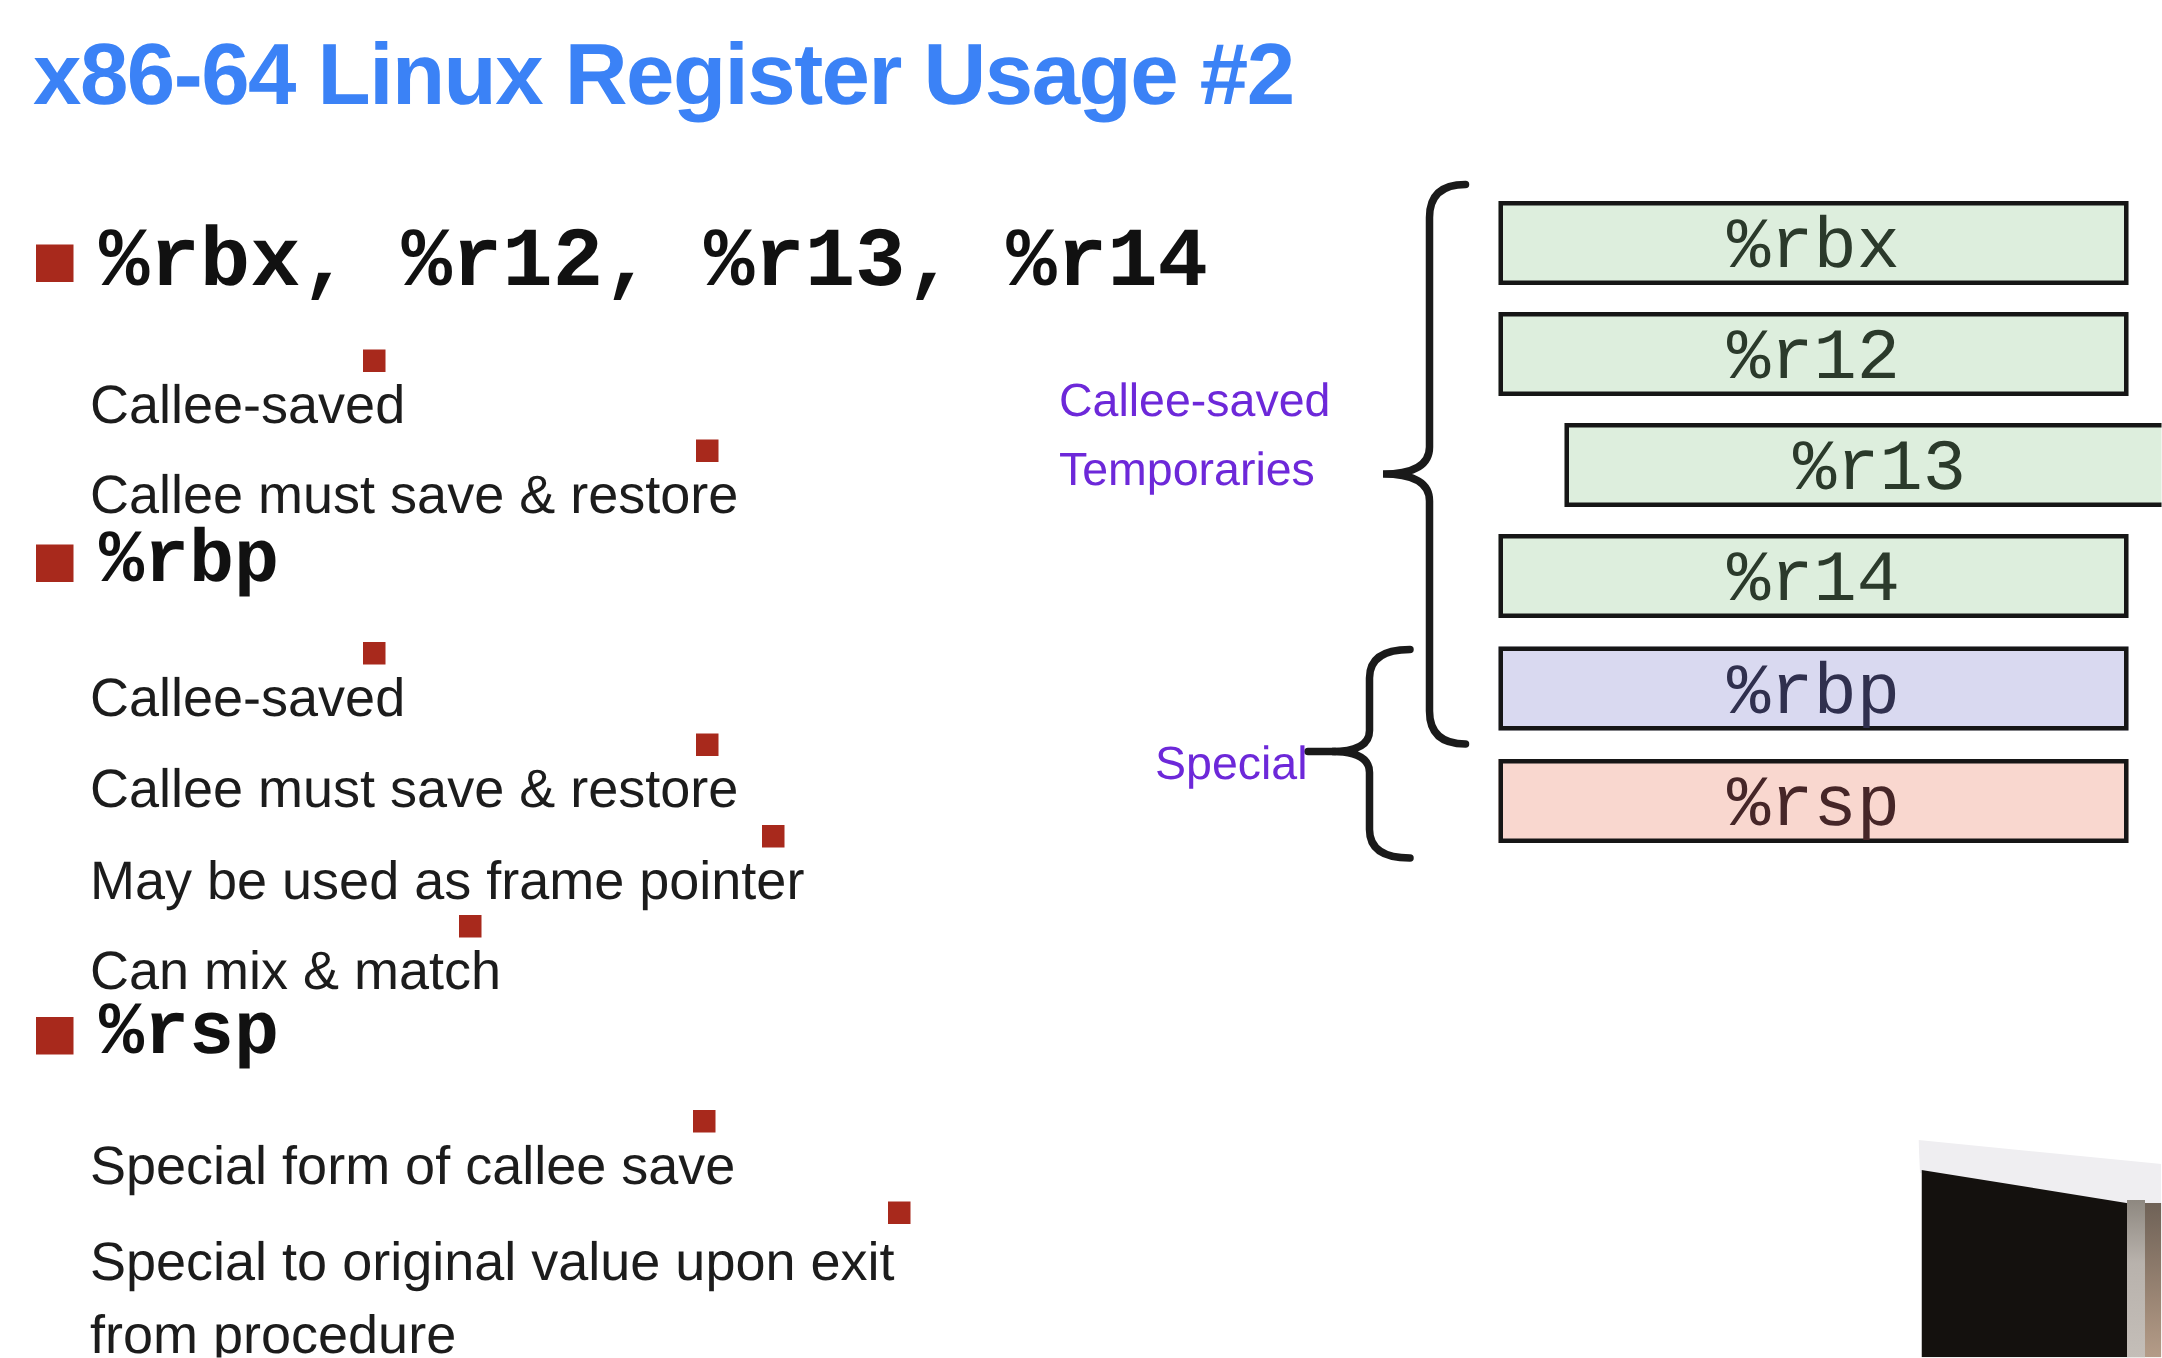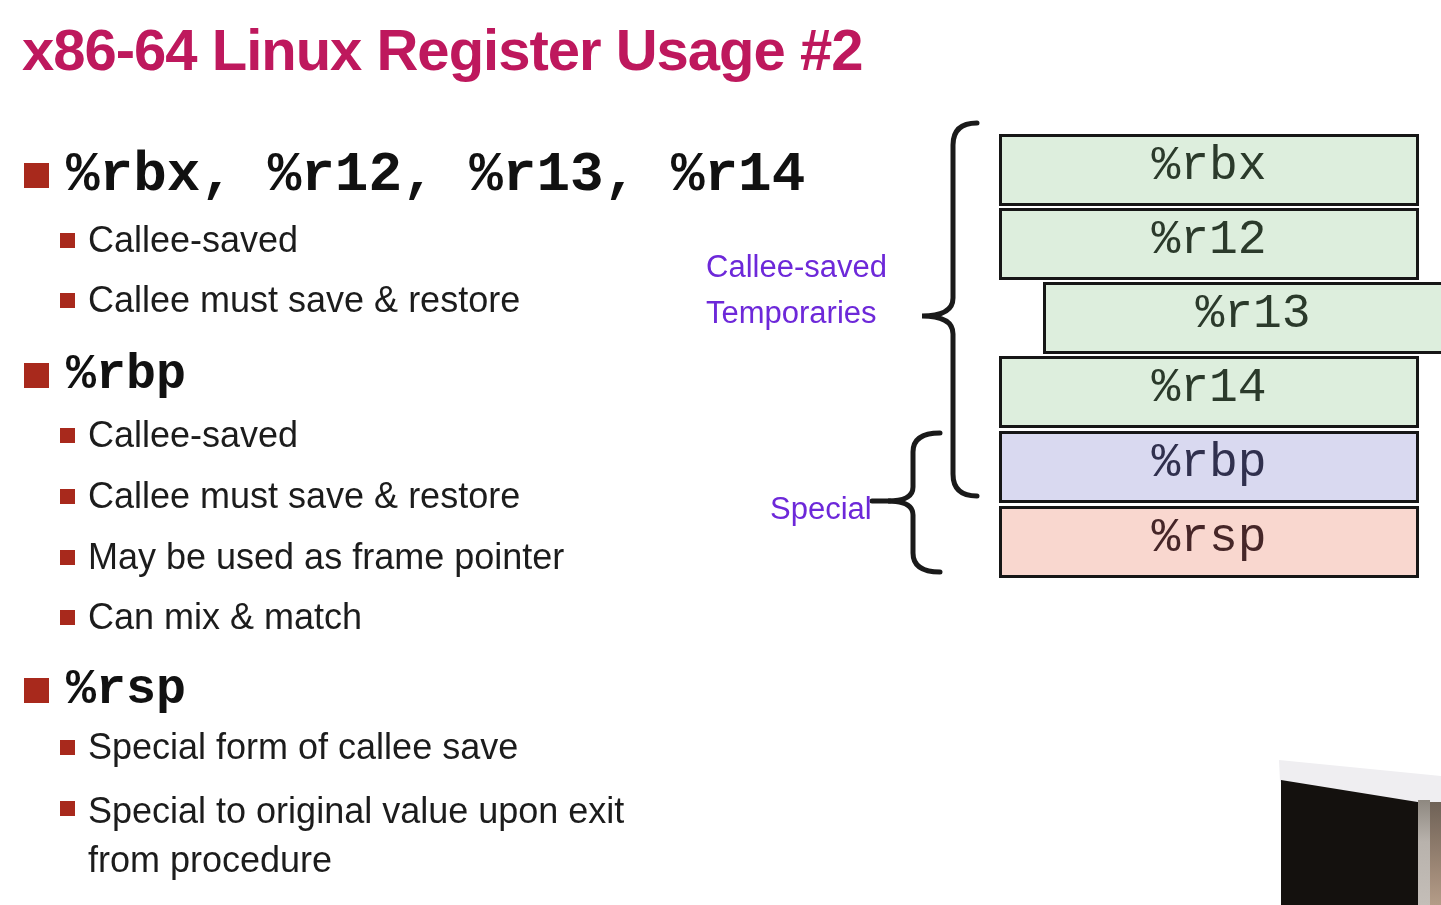--- a/index.html
+++ b/index.html
@@ -3,48 +3,48 @@
 <meta charset="utf-8">
 <style>
   html,body{margin:0;padding:0;}
   body{
     width:1441px;height:905px;position:relative;background:#ffffff;
     font-family:"Liberation Sans",sans-serif;overflow:hidden;
   }
   
   .title{
     position:absolute;left:22px;top:16px;
-    font-size:58px;font-weight:bold;letter-spacing:-1px;color:#be185d;
+    font-size:58px;font-weight:bold;letter-spacing:-1px;color:#3b82f6;
     white-space:nowrap;
   }
   
   .lvl1row{position:absolute;left:24px;display:flex;align-items:flex-start;}
   .lvl1row .sq1{
     width:25px;height:25px;background:#a8291c;flex:0 0 auto;margin-right:17px;
   }
   .lvl1row.small .sq1{margin-top:13px;}
   .lvl1row.big .sq1{margin-top:18px;}
   .lvl1text{
     font-family:"Liberation Mono",monospace;font-weight:bold;color:#111111;
     white-space:nowrap;
   }
   .lvl1row.small .lvl1text{font-size:56px;line-height:50px;}
   .lvl1row.big   .lvl1text{font-size:50px;line-height:60px;}
-  .lvl2row{position:absolute;left:60px;display:flex;align-items:flex-start;}
+  .lvl2row{position:absolute;left:60px;display:flex;align-items:flex-end;flex-direction:column;}
   .lvl2row .sq2{
     width:15px;height:15px;background:#a8291c;flex:0 0 auto;
     margin-top:15px;margin-right:13px;
   }
   .lvl2text{
     font-size:36px;line-height:44px;color:#1c1c1c;white-space:nowrap;
   }
   .lvl2row.wrap .lvl2text{white-space:normal;width:560px;line-height:49px;}
   
   .regbox{
-    position:absolute;left:999px;width:420px;height:72px;box-sizing:border-box;
+    position:absolute;left:999px;width:420px;height:56px;box-sizing:border-box;
     border:3px solid #161616;text-align:center;
     font-family:"Liberation Mono",monospace;font-size:48px;line-height:58px;
   }
   .regbox.green{background:#ddeedd;color:#2b3a2b;}
   .regbox.blue {background:#d9d9f0;color:#30304e;}
   .regbox.pink {background:#f9d7cf;color:#462628;}
   .braces{position:absolute;left:860px;top:100px;width:140px;height:490px;}
   .brace-label{position:absolute;color:#6d28d9;font-size:31px;line-height:46px;}
   .label-callee{left:706px;top:244px;width:205px;}
   .label-special{left:770px;top:486px;white-space:nowrap;}

